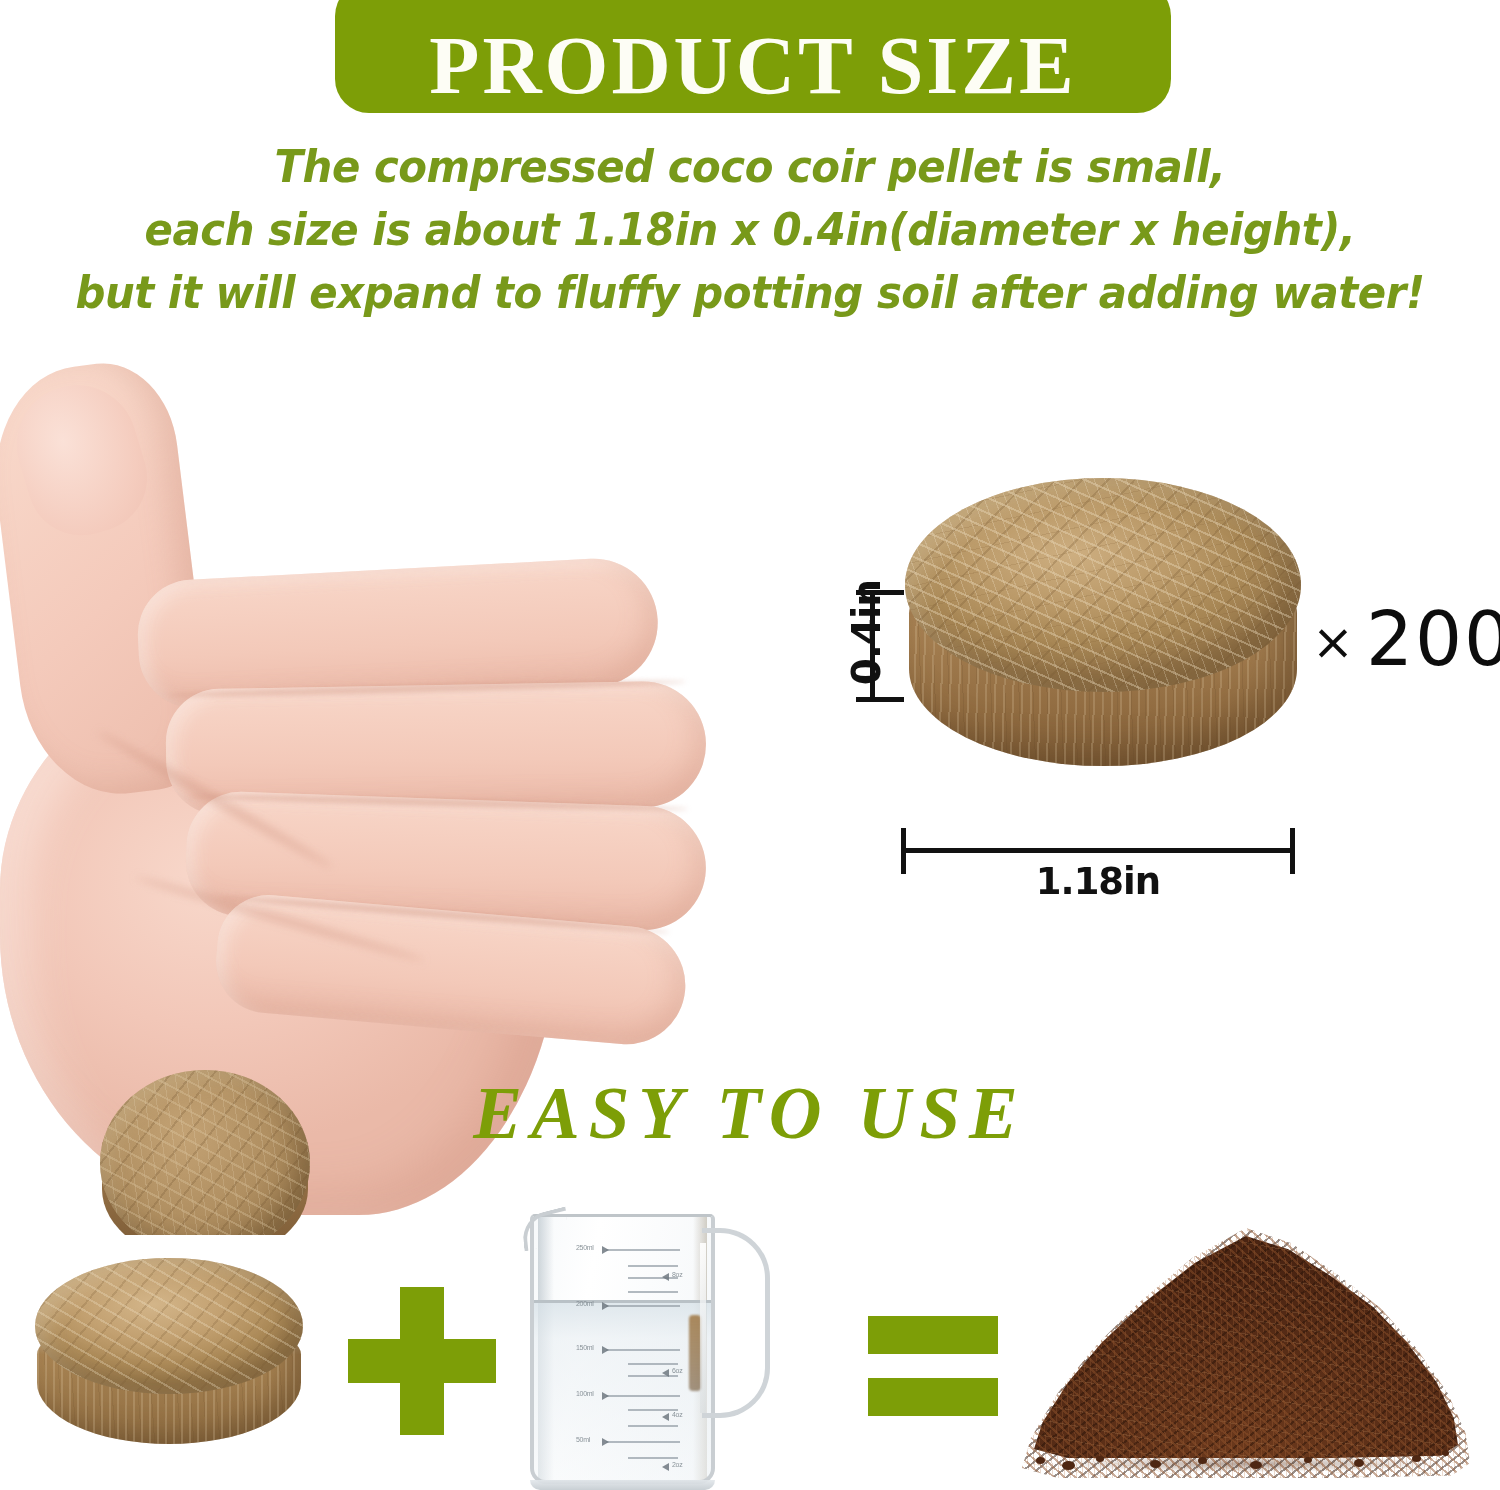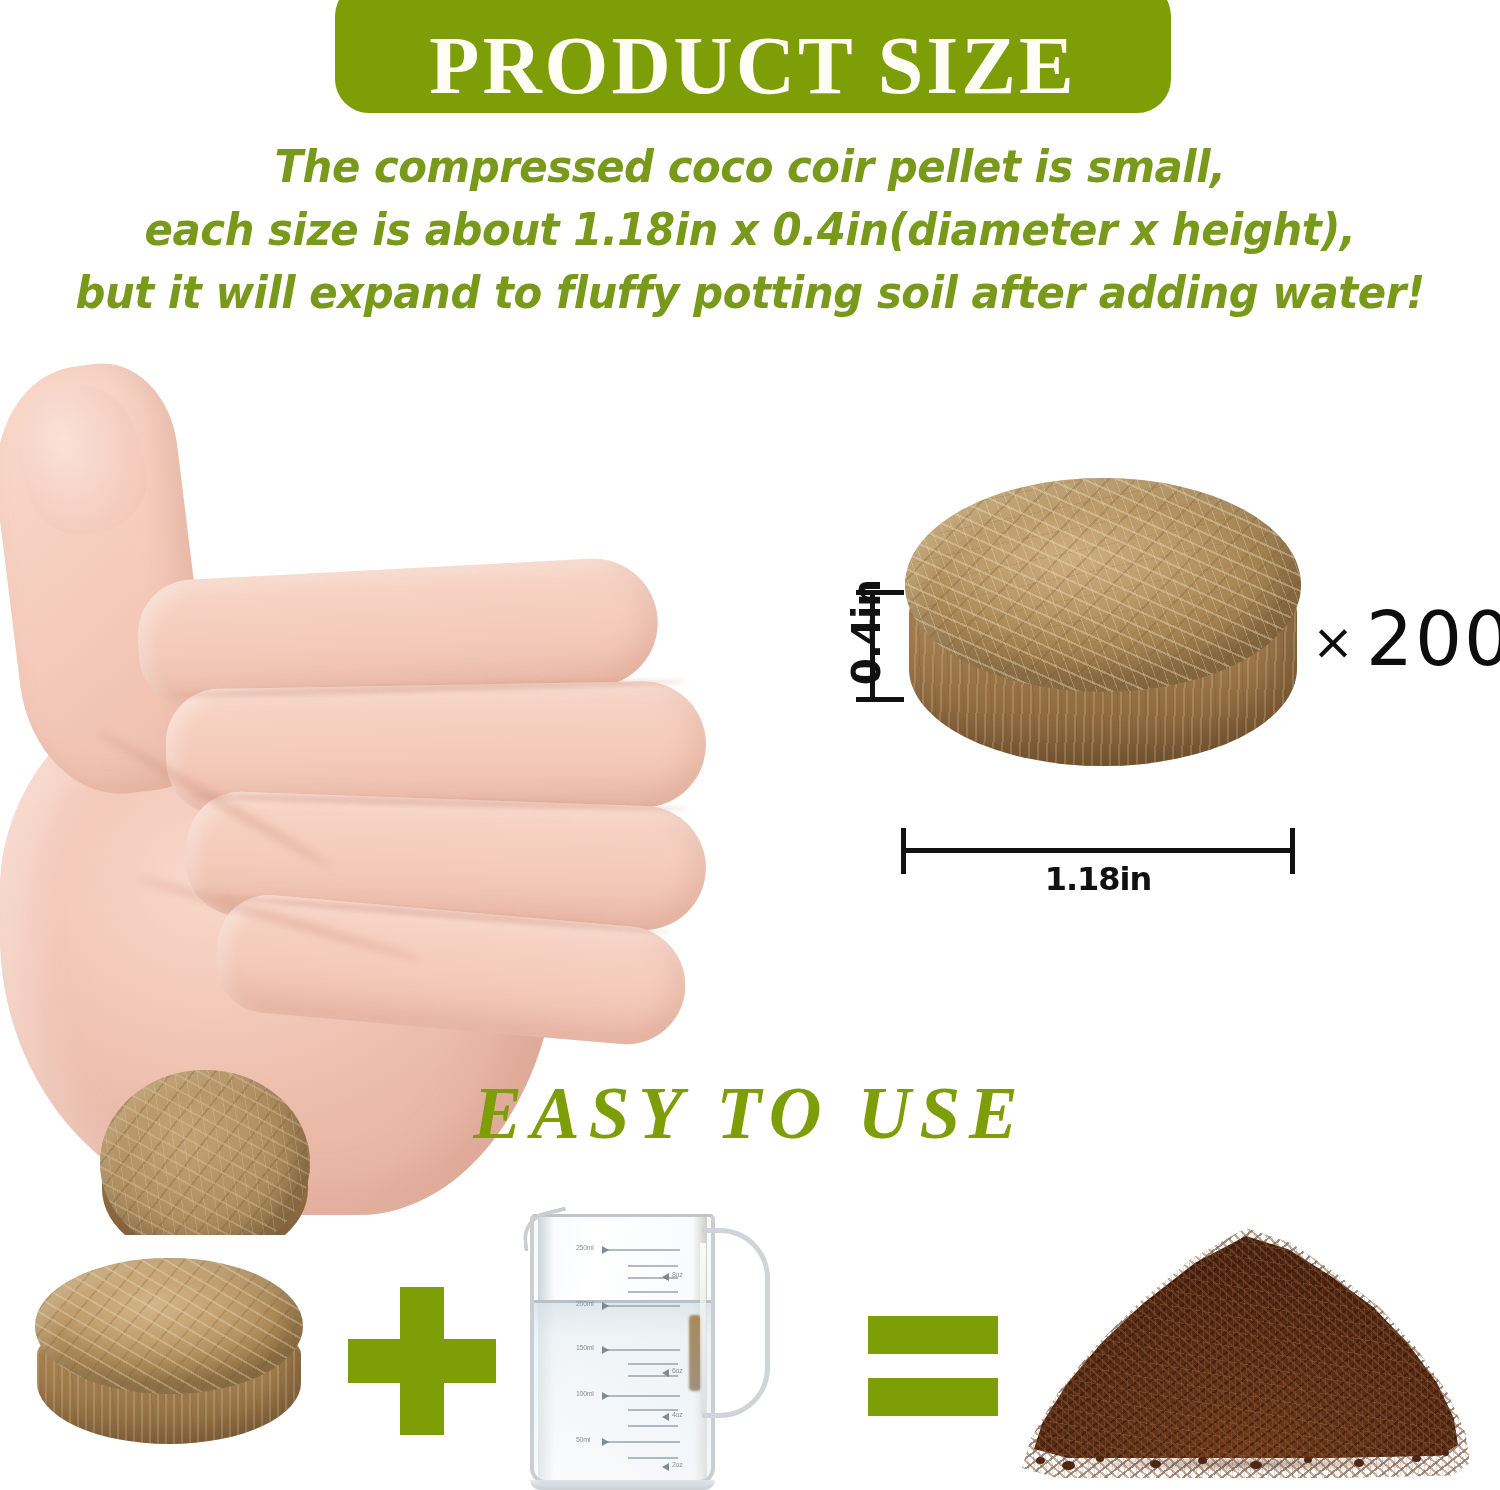--- a/index.html
+++ b/index.html
@@ -182,21 +182,21 @@
     font-size:39px; font-weight:600; color:#111; letter-spacing:-1px;
   }
   
   .dim-h{ position:absolute; left:898px; top:818px; width:400px; height:80px; }
   .dim-h .bar{ position:absolute; left:4px; top:30px; width:392px; height:5px; background:#111; }
   .dim-h .tickL{ position:absolute; left:3px; top:10px; width:5px; height:46px; background:#111; }
   .dim-h .tickR{ position:absolute; left:392px; top:10px; width:5px; height:46px; background:#111; }
   .dim-h .lbl{
     position:absolute; left:0; top:42px; width:400px; text-align:center;
     font-family:"DejaVu Sans", sans-serif;
-    font-size:32px; font-weight:600; color:#111; letter-spacing:-1px;
+    font-size:37px; font-weight:600; color:#111; letter-spacing:-1px;
   }
   
   .qty{
     position:absolute; left:1312px; top:596px;
     font-family:"DejaVu Sans", sans-serif;
     font-size:74px; font-weight:500; color:#0d0d0d;
     letter-spacing:2px; white-space:nowrap;
   }
   .qty .mult{ font-size:50px; vertical-align:6px; margin-right:10px; }
 

